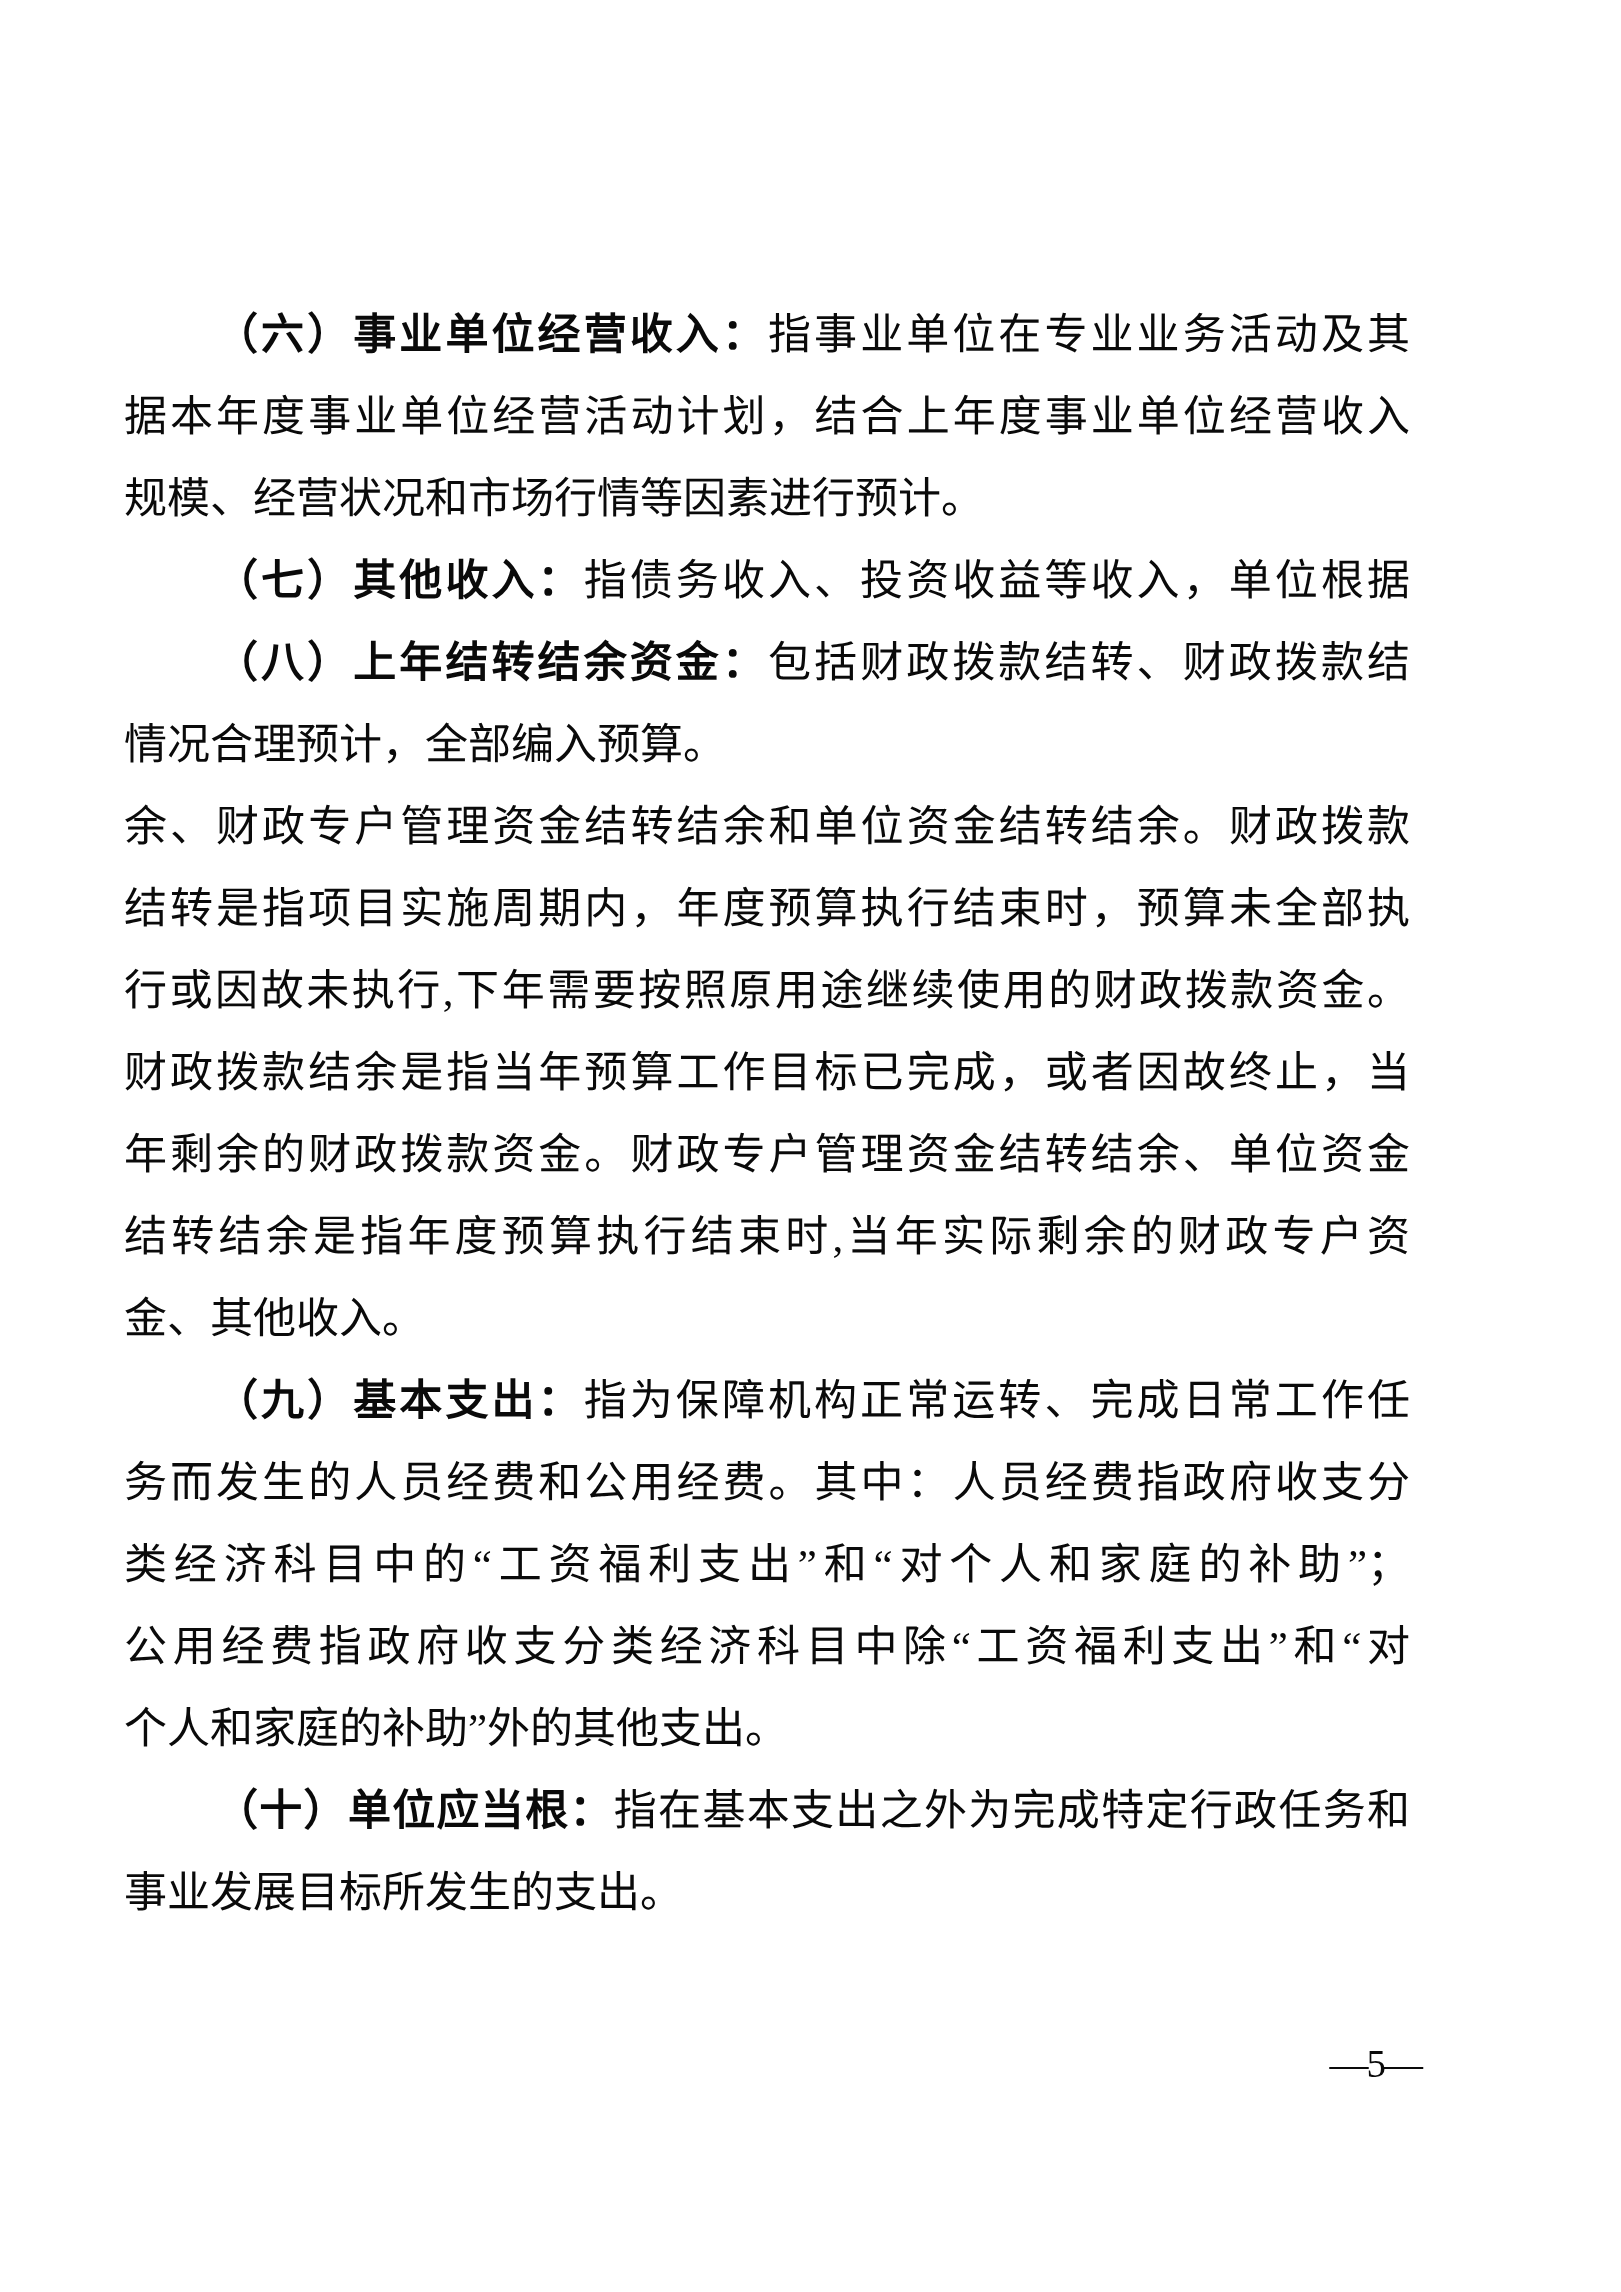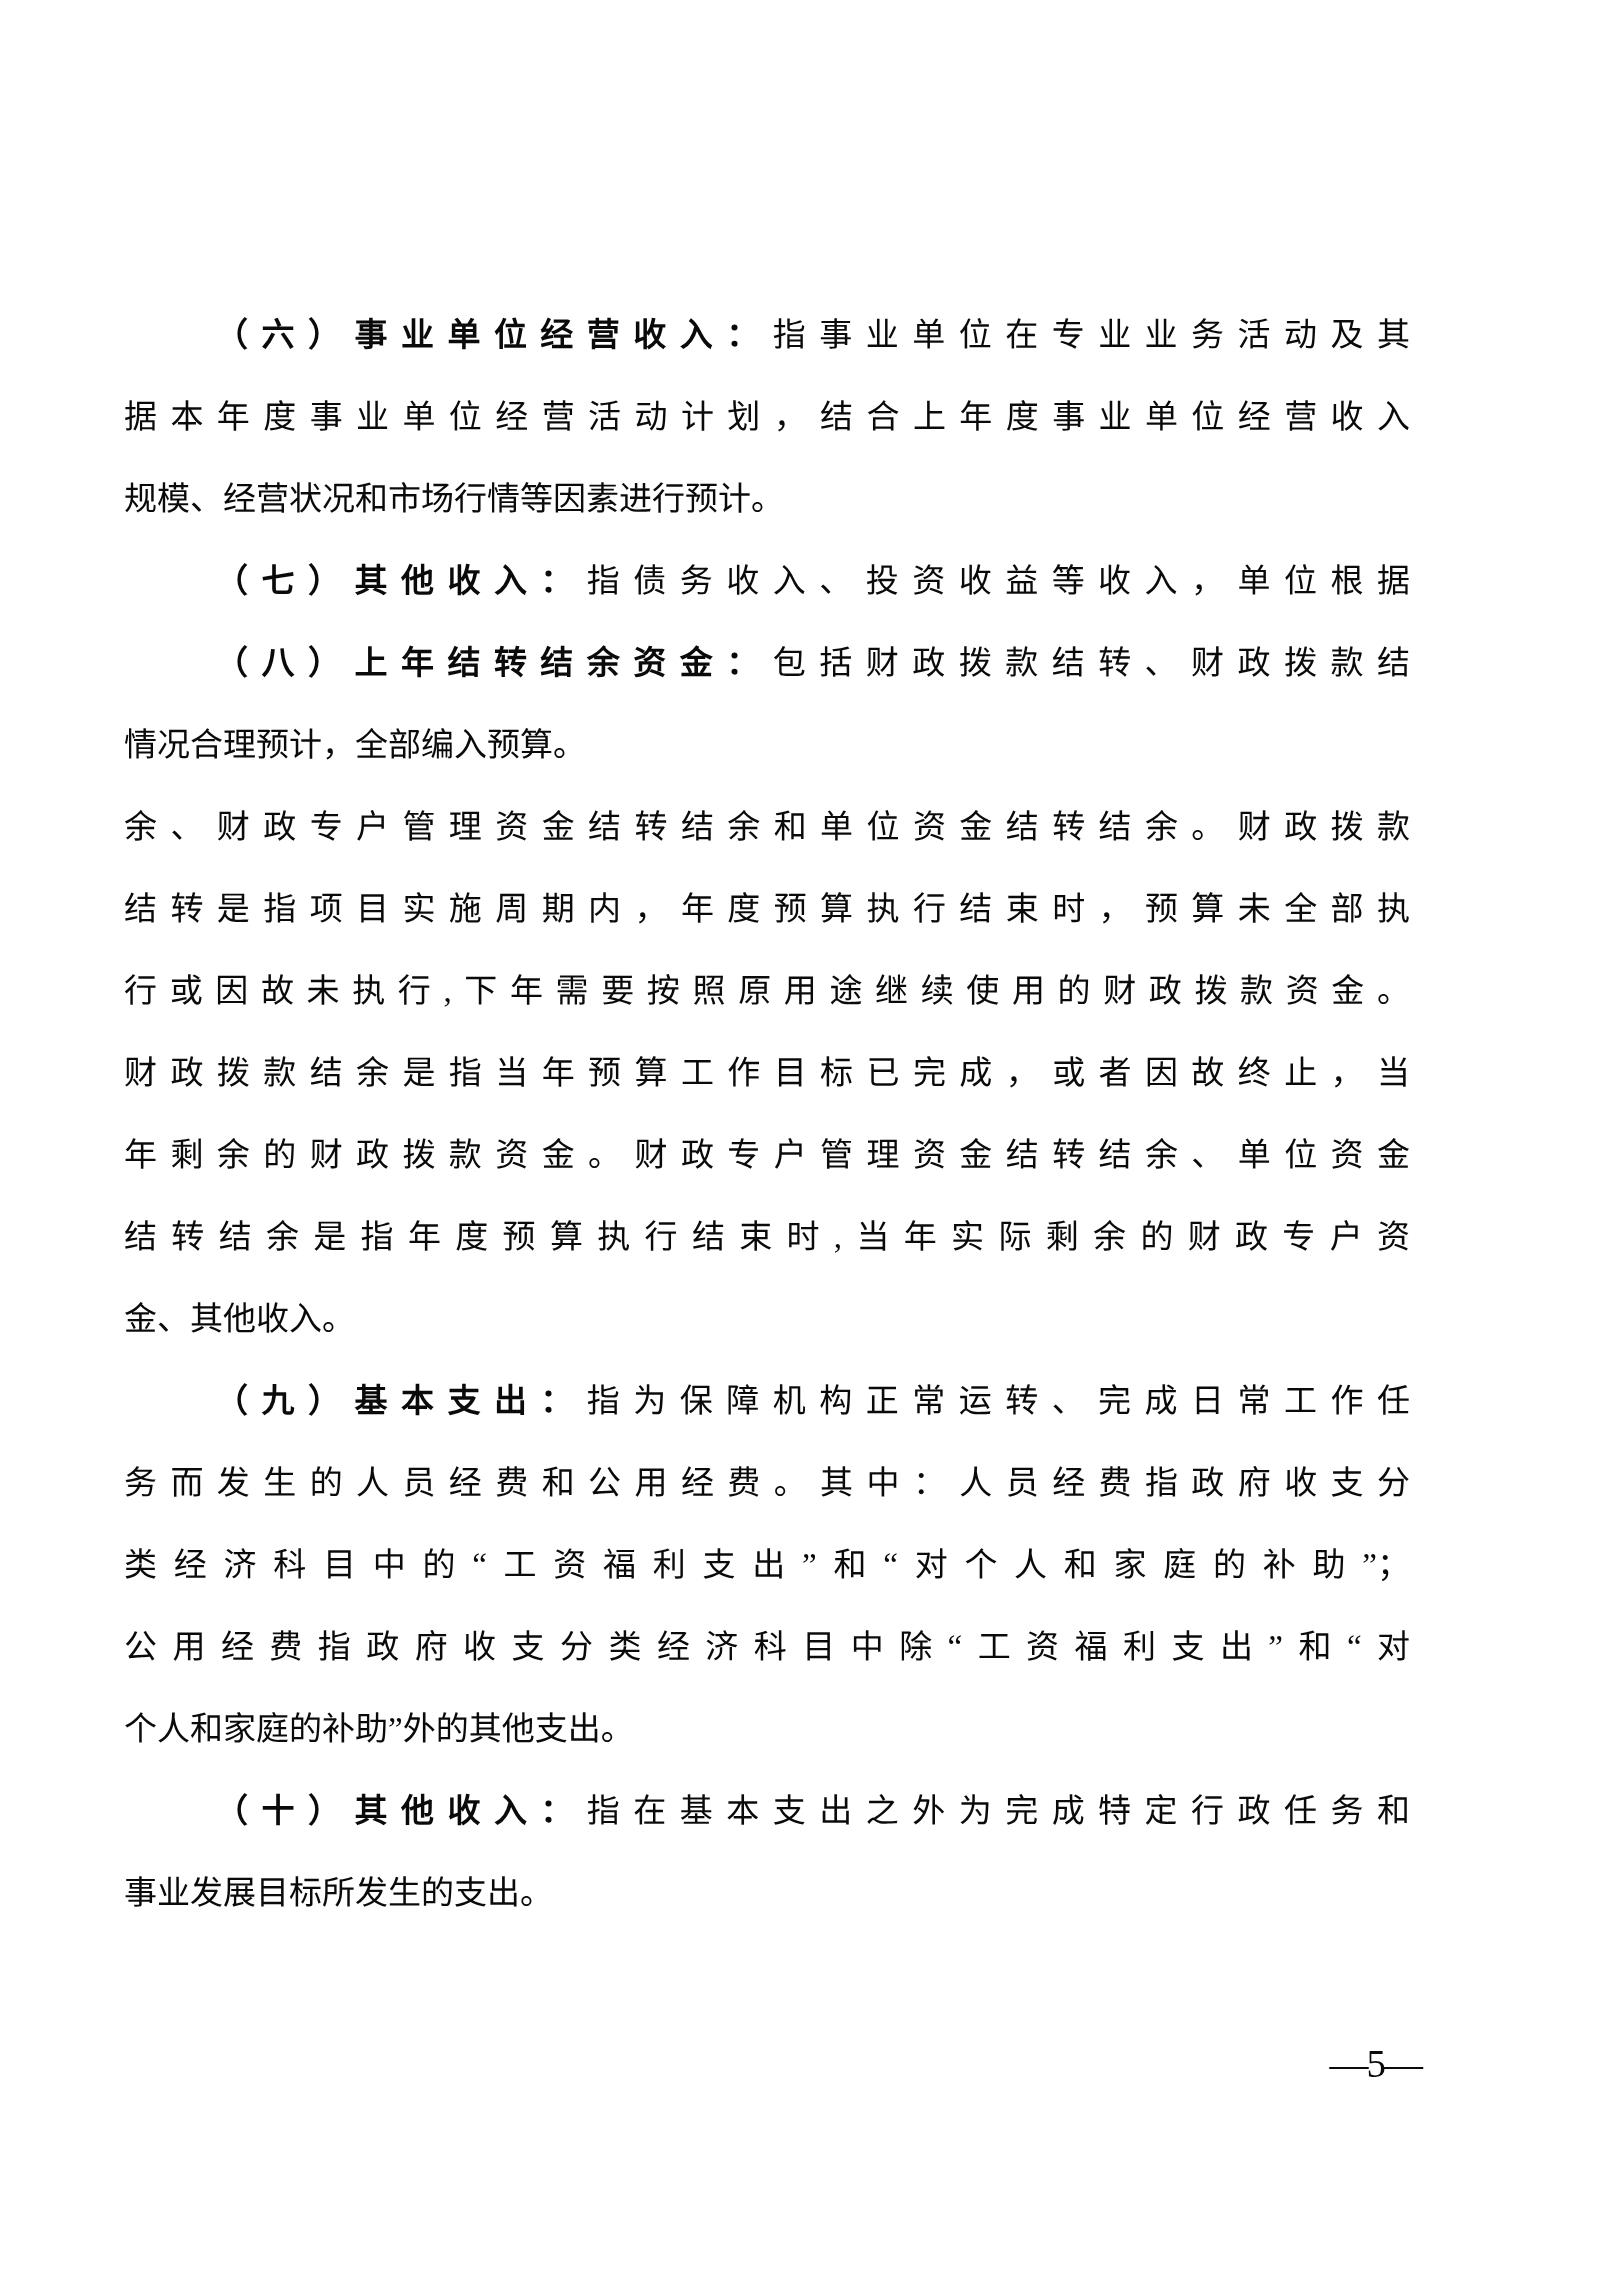--- a/index.html
+++ b/index.html
@@ -14,21 +14,21 @@
     background: #ffffff;
     overflow: hidden;
     font-family: "Liberation Serif", "DejaVu Serif", serif;
     color: #0a0a0a;
   }
   .doc {
     position: absolute;
     left: 124px;
     top: 294px;
     width: 1286px;
-    font-size: 33px;
+    font-size: 43px;
   }
   .line {
     height: 82px;
     line-height: 82px;
     text-align: justify;
     text-align-last: justify;
     text-justify: inter-character;
     overflow: visible;
     white-space: nowrap;
   }
@@ -76,21 +76,21 @@
     <div class="line">年剩余的财政拨款资金。财政专户管理资金结转结余、单位资金</div>
     <div class="line">结转结余是指年度预算执行结束时,当年实际剩余的财政专户资</div>
     <div class="line end">金、其他收入。</div>
 
     <div class="line first"><span class="lead">（九）基本支出：</span><span>指为保障机构正常运转、完成日常工作任</span></div>
     <div class="line">务而发生的人员经费和公用经费。其中：人员经费指政府收支分</div>
     <div class="line">类经济科目中的“工资福利支出”和“对个人和家庭的补助”；</div>
     <div class="line">公用经费指政府收支分类经济科目中除“工资福利支出”和“对</div>
     <div class="line end">个人和家庭的补助”外的其他支出。</div>
 
-    <div class="line first"><span class="lead">（十）其他收入：</span><span>指在基本支出之外为完成特定行政任务和</span></div>
+    <div class="line first"><span class="lead">（十）单位应当根：</span><span>指在基本支出之外为完成特定行政任务和</span></div>
     <div class="line end">事业发展目标所发生的支出。</div>
 
   </div>
 
   <div class="pagenum">—5—</div>
 
 </div>
 
 
 </body></html>

